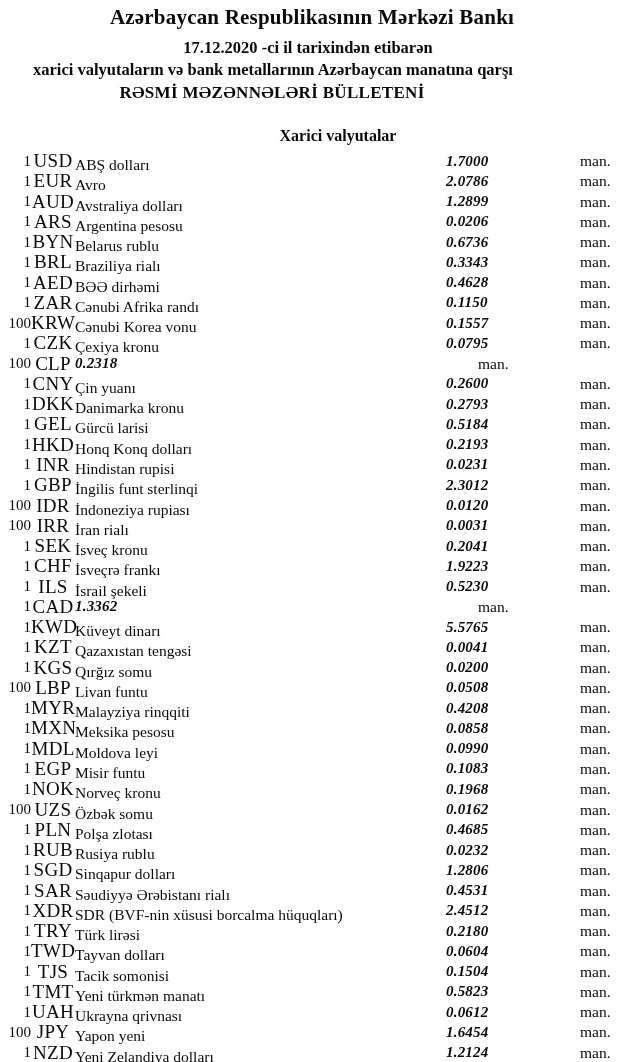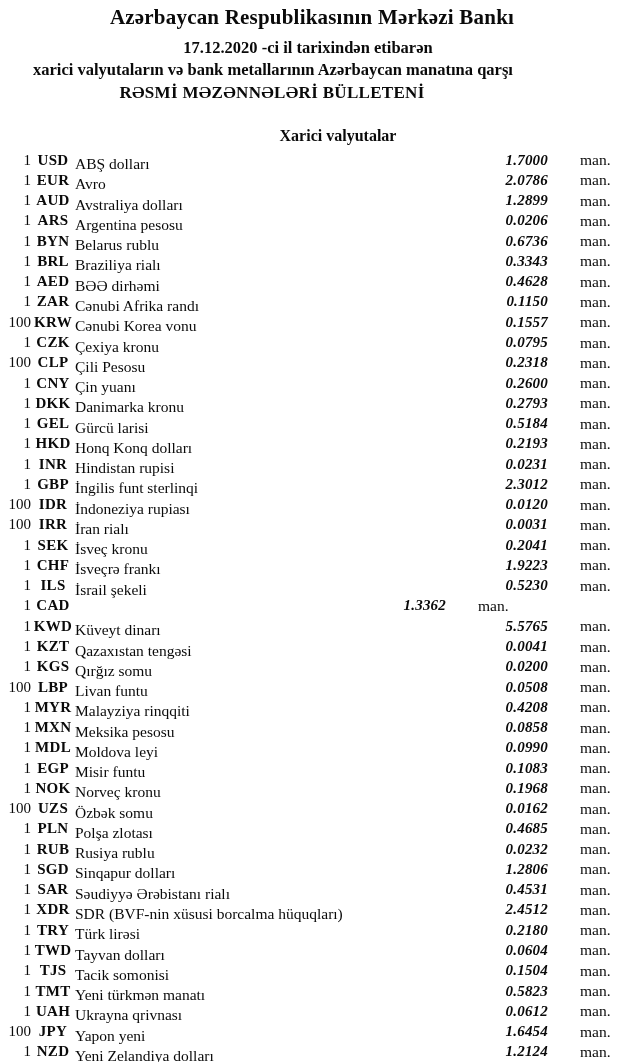--- a/index.html
+++ b/index.html
@@ -42,33 +42,32 @@
     align-items: center;
     padding-right: 12px;
     box-sizing: border-box;
   }
   .cell-qty {
     text-align: right;
     font-size: 15px;
   }
   .cell-code {
     text-align: center;
-    font-size: 15px;
+    font-size: 19px;
     letter-spacing: 0.3px;
-    font-weight: bold;
   }
   .cell-name {
     text-align: left;
     font-size: 15.5px;
     white-space: nowrap;
     overflow: hidden;
     margin-top: 8px;
   }
   .cell-rate {
-    text-align: right;
+    text-align: left;
     font-size: 15px;
     font-weight: bold;
     font-style: italic;
     letter-spacing: 0.2px;
   }
   .cell-unit {
     text-align: left;
     font-size: 15.5px;
     padding-left: 32px;
   }
@@ -163,21 +162,20 @@
     <span class="cell-qty">1</span>
     <span class="cell-code">CZK</span>
     <span class="cell-name">Çexiya kronu</span>
     <span class="cell-rate">0.0795</span>
     <span class="cell-unit">man.</span>
   </div>
 
   <div class="rate-row">
     <span class="cell-qty">100</span>
     <span class="cell-code">CLP</span>
-    <span class="cell-name">Çili Pesosu</span>
     <span class="cell-rate">0.2318</span>
     <span class="cell-unit">man.</span>
   </div>
 
   <div class="rate-row">
     <span class="cell-qty">1</span>
     <span class="cell-code">CNY</span>
     <span class="cell-name">Çin yuanı</span>
     <span class="cell-rate">0.2600</span>
     <span class="cell-unit">man.</span>

